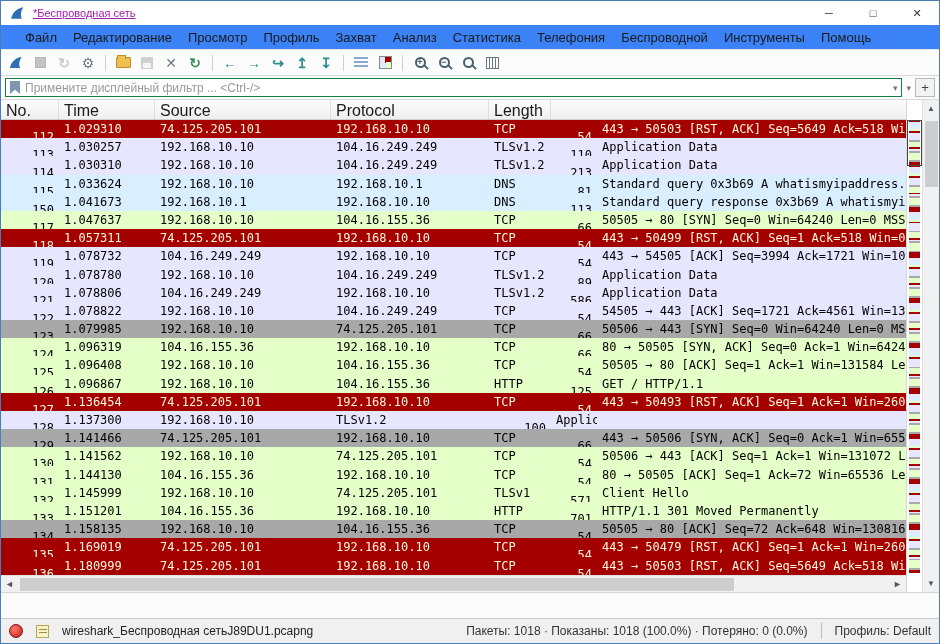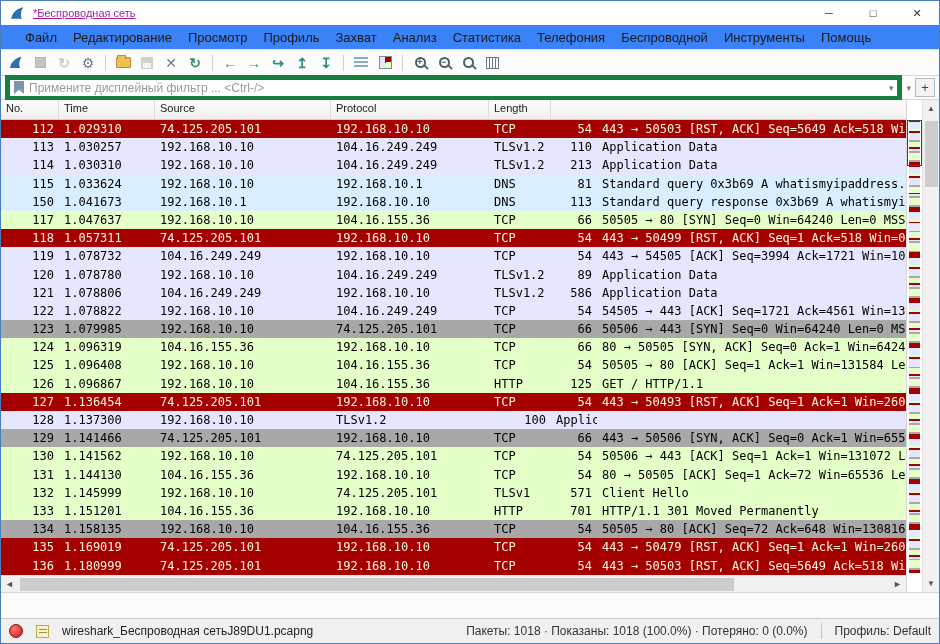--- a/index.html
+++ b/index.html
@@ -44,42 +44,42 @@
   .mag::after { content:""; position:absolute; width:6px; height:2px; background:#49606f;
                 transform:rotate(45deg); right:-5px; bottom:-2px; }
   .mag i { position:absolute; top:50%; left:50%; transform:translate(-50%,-54%);
            font-style:normal; font-size:9px; font-weight:bold; color:#49606f; }
   .colbars { width:13px; height:12px; border:1px solid #6b7a88;
              background:repeating-linear-gradient(90deg,#fff 0 2px,#6b7a88 2px 3px); }
 
   
   .filterbar { height:24px; display:flex; align-items:center; background:#fcfcfc; padding:2px 4px;
                border-bottom:1px solid #d8d8d8; gap:4px; flex:0 0 auto; }
-  .filterbox { flex:1; height:19px; border:5px solid #15803d; background:#fff; display:flex;
+  .filterbox { flex:1; height:19px; border:1px solid #15803d; background:#fff; display:flex;
                align-items:center; padding:8px 4px; gap:5px; }
   .bookmark { width:10px; height:13px; background:#7d96ae;
               clip-path:polygon(0 0,100% 0,100% 100%,50% 68%,0 100%); }
   .filterinput { flex:1; border:none; outline:none; font-size:12px; color:#222; background:transparent; }
   .filterinput::placeholder { color:#9a9a9a; }
   .chev { font-size:9px; color:#777; }
   .plusbtn { width:20px; height:19px; border:1px solid #b8b8b8; background:#f3f3f3; display:flex;
              align-items:center; justify-content:center; font-size:13px; color:#444; }
 
   
   .listwrap { flex:0 0 auto; height:492px; display:flex; background:#fff; }
   .listmain { width:907px; display:flex; flex-direction:column; }
   .phead { height:20px; display:grid; grid-template-columns:58px 96px 176px 158px 62px 46px 1fr;
            background:linear-gradient(#fdfdfd,#efefef); border-bottom:1px solid #cfcfcf;
-           font-size:11px; color:#1a1a1a; flex:0 0 auto; }
+           font-size:16px; color:#1a1a1a; flex:0 0 auto; }
   .phead > div { padding:2px 5px; border-right:1px solid #dcdcdc; white-space:nowrap; overflow:hidden; }
   .prows { height:455px; overflow:hidden; font-family:"DejaVu Sans Mono", monospace; font-size:12px; }
   .prow { height:18.2px; line-height:18.2px; display:grid;
           grid-template-columns:58px 96px 176px 158px 62px 46px 1fr; color:#000; }
   .prow > div { padding:0 5px; white-space:nowrap; overflow:hidden; }
-  .cell-no, .cell-len { text-align:right; }
+  .cell-no, .cell-len { text-align:right;margin-top:8px; }
   .c-red  { background:#a40000; color:#fff6dd; }
   .c-tls  { background:#e7e6ff; }
   .c-dns  { background:#d9eeff; }
   .c-http { background:#e4ffc7; }
   .c-gray { background:#a8a8a8; }
 
   
   .hscroll { height:17px; background:#f1f1f1; display:flex; align-items:center; flex:0 0 auto;
              border-top:1px solid #e0e0e0; }
   .harrow { width:17px; height:17px; display:flex; align-items:center; justify-content:center;

